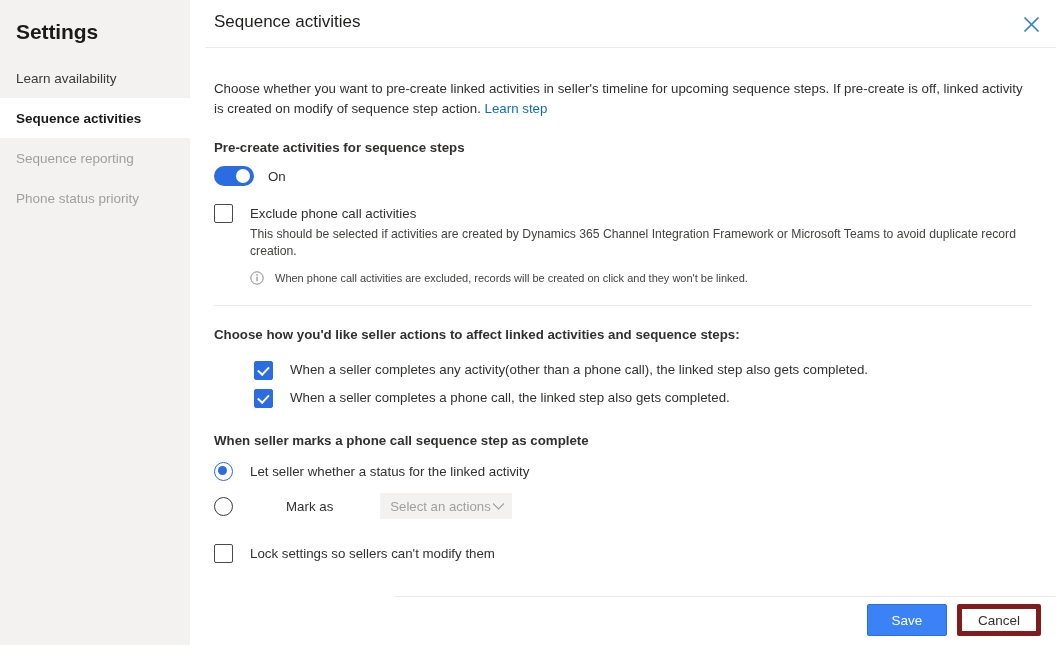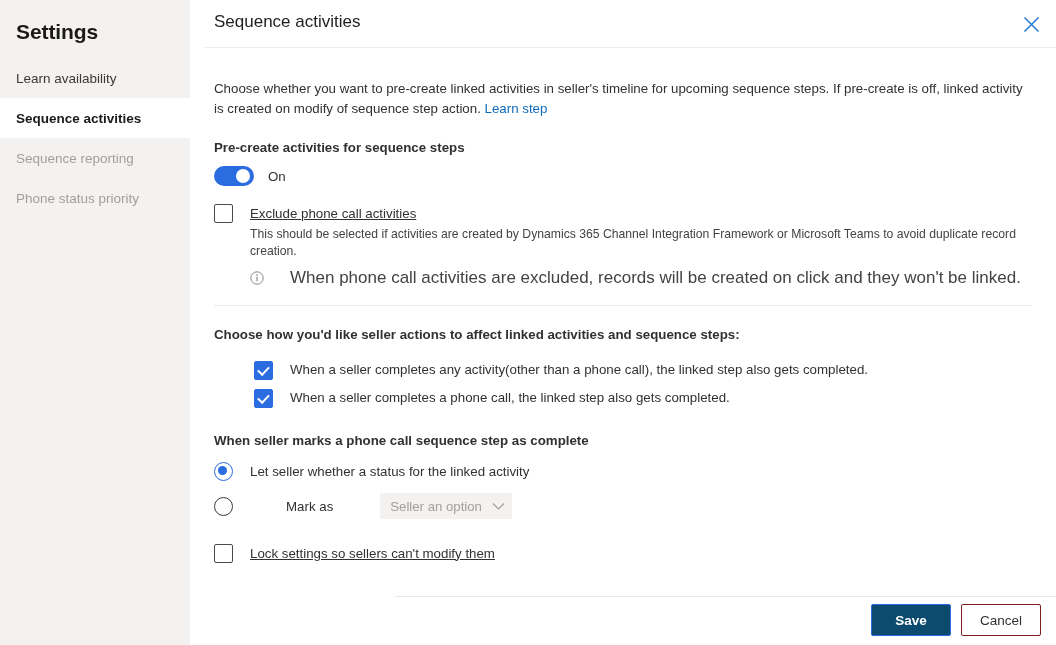--- a/index.html
+++ b/index.html
@@ -160,21 +160,20 @@
     margin-left: 14px;
     font-size: 13.3px;
     color: #323130;
   }
 
   
   .cb-row {
     display: flex;
     align-items: center;
     margin-top: 16px;
-    text-decoration: underline;
   }
   .cb {
     width: 19px;
     height: 19px;
     min-width: 19px;
     box-sizing: border-box;
     border: 1.5px solid #4a4a4a;
     background: #ffffff;
     border-radius: 2px;
     cursor: pointer;
@@ -215,22 +214,22 @@
     margin-left: 36px;
     margin-top: 10px;
   }
   .info-icon {
     width: 14px;
     height: 14px;
     min-width: 14px;
     margin-top: 1px;
   }
   .info-text {
-    margin-left: 26px;
-    font-size: 17px;
+    margin-left: 11px;
+    font-size: 11px;
     color: #444341;
     line-height: 16px;
   }
 
   .rule {
     height: 1px;
     background: #edebe9;
     margin-top: 19px;
   }
 
@@ -314,29 +313,29 @@
   .btn {
     height: 32px;
     min-width: 80px;
     font-size: 13.5px;
     font-family: "Liberation Sans", sans-serif;
     border-radius: 2px;
     cursor: pointer;
     padding: 0 16px;
   }
   .btn-primary {
-    background: #0c4a6e;
+    background: #3b82f6;
     color: #ffffff;
     border: 1px solid #2b6ce0;
-    font-weight: 700;
+    font-weight: 400;
   }
   .btn-secondary {
     background: #ffffff;
     color: #323130;
-    border: 1px solid #7f1d1d;
+    border: 5px solid #7f1d1d;
   }
 </style>
 </head>
 <body>
 
 <div class="app">
 
   <div class="sidebar">
     <div class="sidebar-title">Settings</div>
     <div class="nav-list">
@@ -420,21 +419,21 @@
 
       <div class="radio-row">
         <div class="radio selected"></div>
         <div class="radio-label">Let seller whether a status for the linked activity</div>
       </div>
 
       <div class="radio-row" style="margin-top:12px;gap:36px;">
         <div class="radio"></div>
         <div class="radio-label">Mark as</div>
         <div class="dropdown">
-          <span class="dropdown-text">Seller an option</span>
+          <span class="dropdown-text">Select an actions</span>
           <span class="chevron">
             <svg width="13" height="9" viewBox="0 0 13 9" aria-hidden="true">
               <path d="M1 1.5 L6.5 7 L12 1.5" stroke="#a19f9d" stroke-width="1.1" fill="none"></path>
             </svg>
           </span>
         </div>
       </div>
 
       <div class="cb-row" style="margin-top:24px;">
         <div class="cb"></div>

